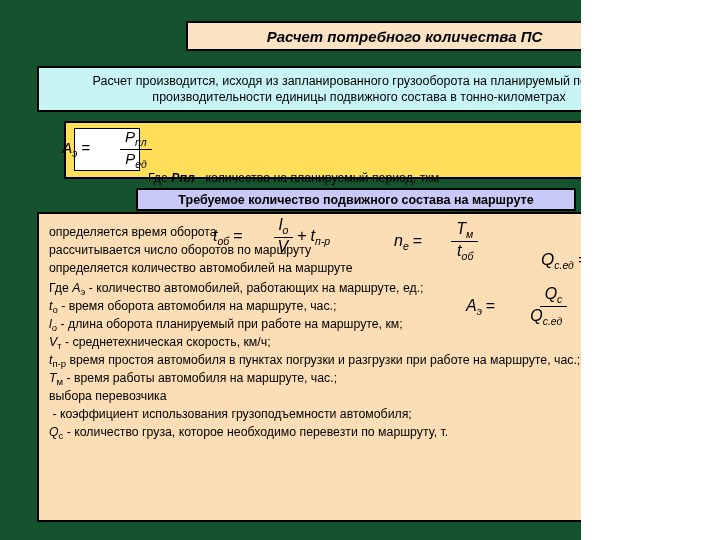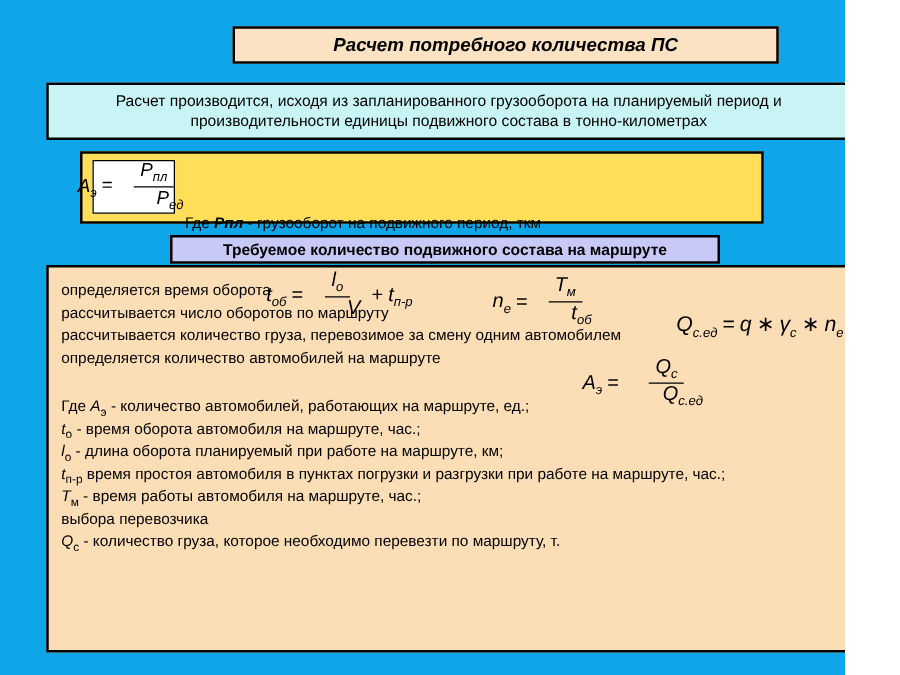--- a/index.html
+++ b/index.html
@@ -2,21 +2,21 @@
 <html style="--title_bg: #FBE2C2; --intro_bg: #C9F4F6; --formula_bg: #FFDE5A; --banner_bg: #C9C9F7; --main_bg: #FBDDB6; --panel_bg: #FFFFFF; --border: #000000;"><head>
 <meta charset="utf-8">
 <style>
   * { margin:0; padding:0; box-sizing:border-box; }
   html,body { background:#ffffff; }
   body {
     width:720px; height:540px;
     font-family:"Liberation Sans", sans-serif;
     color:#000;
   }
-  .slide { position:relative; width:676px; height:540px; background:#0ea5e9; overflow:hidden; }
+  .slide { position:relative; width:581px; height:540px; background:#14532d; overflow:hidden; }
 
   .title-box {
     position:absolute; left:186px; top:21px; width:437px; height:30px;
     background:var(--title_bg,#FBE2C2); border:2px solid var(--border,#000);
     display:flex; align-items:center; justify-content:center;
     font-size:15px; font-weight:bold; font-style:italic;
   }
   .intro-box {
     position:absolute; left:37px; top:66px; width:644px; height:46px;
     background:var(--intro_bg,#C9F4F6); border:2px solid var(--border,#000);
@@ -42,28 +42,28 @@
     display:flex; align-items:center; justify-content:center;
     font-size:12.5px; font-weight:bold; 
   }
 
   .main-box {
     position:absolute; left:37px; top:212px; width:652px; height:310px;
     background:var(--main_bg,#FBDDB6); border:2px solid var(--border,#000);
     padding:9px 10px; font-size:12.3px; line-height:18px;
   }
   .line { height:18px; white-space:pre-wrap; }
-  .defs { margin-top:21px; }
+  .defs { margin-top:2px; }
   .var { font-style:italic; }
   sub { font-size:9.5px; }
 
   .math { font-family:Liberation Sans, sans-serif; font-style:italic; font-size:16px; white-space:nowrap; }
   .math sub { font-size:10.5px; font-style:italic; }
   .meq, .mop { margin:0 4px; font-style:normal; }
-  .frac { display:inline-flex; flex-direction:column; align-items:center; vertical-align:middle; text-align:center; }
+  .frac { display:inline-flex; flex-direction:column; align-items:flex-end; vertical-align:middle; text-align:center; }
   .frac .num { display:block; border-bottom:1.3px solid #000; padding:0 5px 1px; line-height:1.05; }
   .frac .den { display:block; padding:1px 5px 0; line-height:1.05;margin-left:26px; }
 
   .mformula { position:absolute; }
   .f-tob  { left:174px; top:3px; }
   .f-ne   { left:355px; top:7px; }
   .f-q    { left:486px; top:37px; font-size:17px;margin-left:16px; }
   .f-ae2  { left:427px; top:72px; }
   .panel-math { font-size:15px; }
 </style>
@@ -81,43 +81,44 @@
   </div>
 
   <div class="formula-strip">
     <div class="formula-panel">
       <span class="math panel-math"><span>А</span><sub>э</sub><span class="meq">=</span><span class="frac">
             <span class="num"><span>P</span><sub>пл</sub></span>
             <span class="den"><span>P</span><sub>ед</sub></span>
           </span></span>
     </div>
     <div class="formula-caption">
-      <div class="cap-line1"><span>Где </span><span class="capvar">Рпл</span><span> - грузооборот на подвижного период, ткм</span></div>
+      <div class="cap-line1"><span>Где </span><span class="capvar">Рпл</span><span> - количество на планируемый период, ткм</span></div>
       <div class="cap-line2"><span class="capvar">Ред</span><span> - производительности единицы подвижного состава,ткм</span></div>
     </div>
   </div>
 
   <div class="banner">
     <span>Требуемое количество подвижного состава на маршруте</span>
   </div>
 
   <div class="main-box">
 
     <div class="line">определяется время оборота</div>
     <div class="line">рассчитывается число оборотов по маршруту</div>
-    <div class="line">рассчитывается количество груза, перевозимое за смену одним автомобилем</div>
     <div class="line">определяется количество автомобилей на маршруте</div>
 
     <div class="defs">
       <div class="line def"><span>Где </span><span class="var">А</span><sub>э</sub><span> - количество автомобилей, работающих на маршруте, ед.;</span></div>
       <div class="line def"><span></span><span class="var">t</span><sub>о</sub><span> - время оборота автомобиля на маршруте, час.;</span></div>
       <div class="line def"><span></span><span class="var">l</span><sub>о</sub><span> - длина оборота планируемый при работе на маршруте, км;</span></div>
+      <div class="line def"><span></span><span class="var">V</span><sub>т</sub><span> - среднетехническая скорость, км/ч;</span></div>
       <div class="line def"><span></span><span class="var">t</span><sub>п-р</sub><span> время простоя автомобиля в пунктах погрузки и разгрузки при работе на маршруте, час.;</span></div>
       <div class="line def"><span></span><span class="var">Т</span><sub>м</sub><span> - время работы автомобиля на маршруте, час.;</span></div>
       <div class="line def"><span></span><span class="var"></span><sub></sub><span>выбора перевозчика</span></div>
+      <div class="line def"><span></span><span class="var"></span><sub></sub><span> - коэффициент использования грузоподъемности автомобиля;</span></div>
       <div class="line def"><span></span><span class="var">Q</span><sub>с</sub><span> - количество груза, которое необходимо перевезти по маршруту, т.</span></div>
     </div>
 
     <span class="math mformula f-tob"><span>t</span><sub>об</sub><span class="meq">=</span><span class="frac">
           <span class="num"><span>l</span><sub>о</sub></span>
           <span class="den"><span>V</span></span>
         </span><span class="mop">+</span><span>t</span><sub>п-р</sub></span>
 
     <span class="math mformula f-ne"><span>n</span><sub>е</sub><span class="meq">=</span><span class="frac">
           <span class="num"><span>Т</span><sub>м</sub></span>

